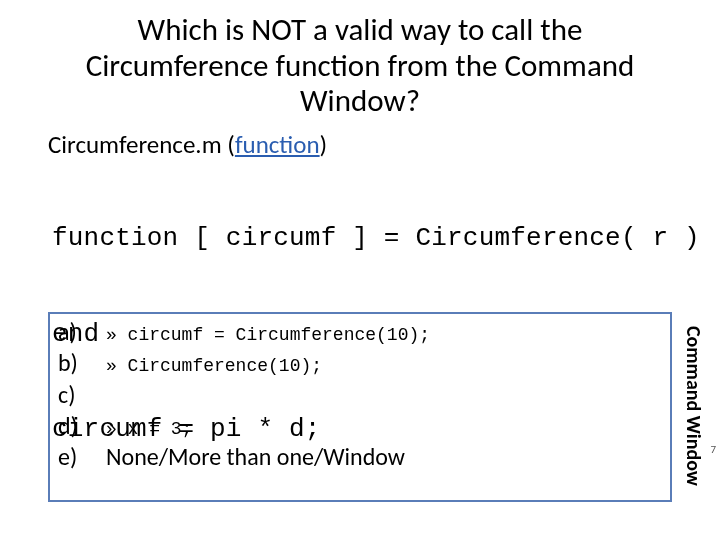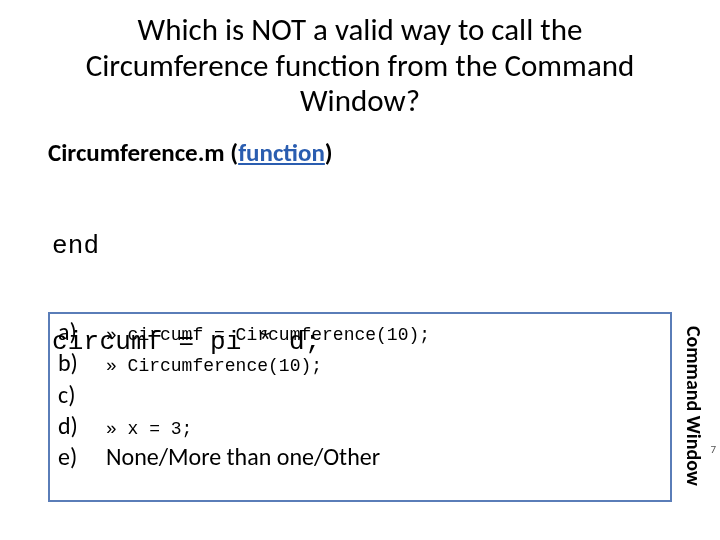--- a/index.html
+++ b/index.html
@@ -20,23 +20,23 @@
   }
   .title {
     font-size: 31px;
     line-height: 1.15;
     text-align: center;
     padding: 12px 60px 8px 60px;
     font-weight: 400;
   }
   .filename {
     font-size: 25px;
-    font-weight: 700;
+    font-weight: 400;
     padding-left: 48px;
-    margin-top: 10px;
+    margin-top: 2px;
   }
   .filename .fn-link {
     color: #2a5db0;
     text-decoration: underline;
   }
   .code {
     font-family: "Courier New", Courier, monospace;
     font-size: 26px;
     line-height: 1.22;
     padding-left: 52px;
@@ -95,20 +95,21 @@
 
 <div class="slide">
 
   <div class="title">Which is NOT a valid way to call the Circumference function from the Command Window?</div>
 
   <div class="filename">
     <span>Circumference.m (</span><span class="fn-link">function</span><span>)</span>
   </div>
 
   <div class="code">
+    <div>function [ circumf ] = Circumference( r )</div>
     <div>end</div>
     <div>circumf = pi * d;</div>
   </div>
 
   <div class="answers-box">
     <div class="ans-row">
       <span class="ans-label">a)</span>
       <span class="ans-code">» circumf = Circumference(10);</span>
     </div>
     <div class="ans-row">
@@ -117,21 +118,21 @@
     </div>
     <div class="ans-row">
       <span class="ans-label">c)</span>
     </div>
     <div class="ans-row">
       <span class="ans-label">d)</span>
       <span class="ans-code">» x = 3;</span>
     </div>
     <div class="ans-row">
       <span class="ans-label">e)</span>
-      <span class="ans-text">None/More than one/Other</span>
+      <span class="ans-text">None/More than one/Window</span>
     </div>
   </div>
 
   <div class="cw-label">Command Window</div>
 
   <div class="pagenum">7</div>
 
 </div>
 
 </body></html>

